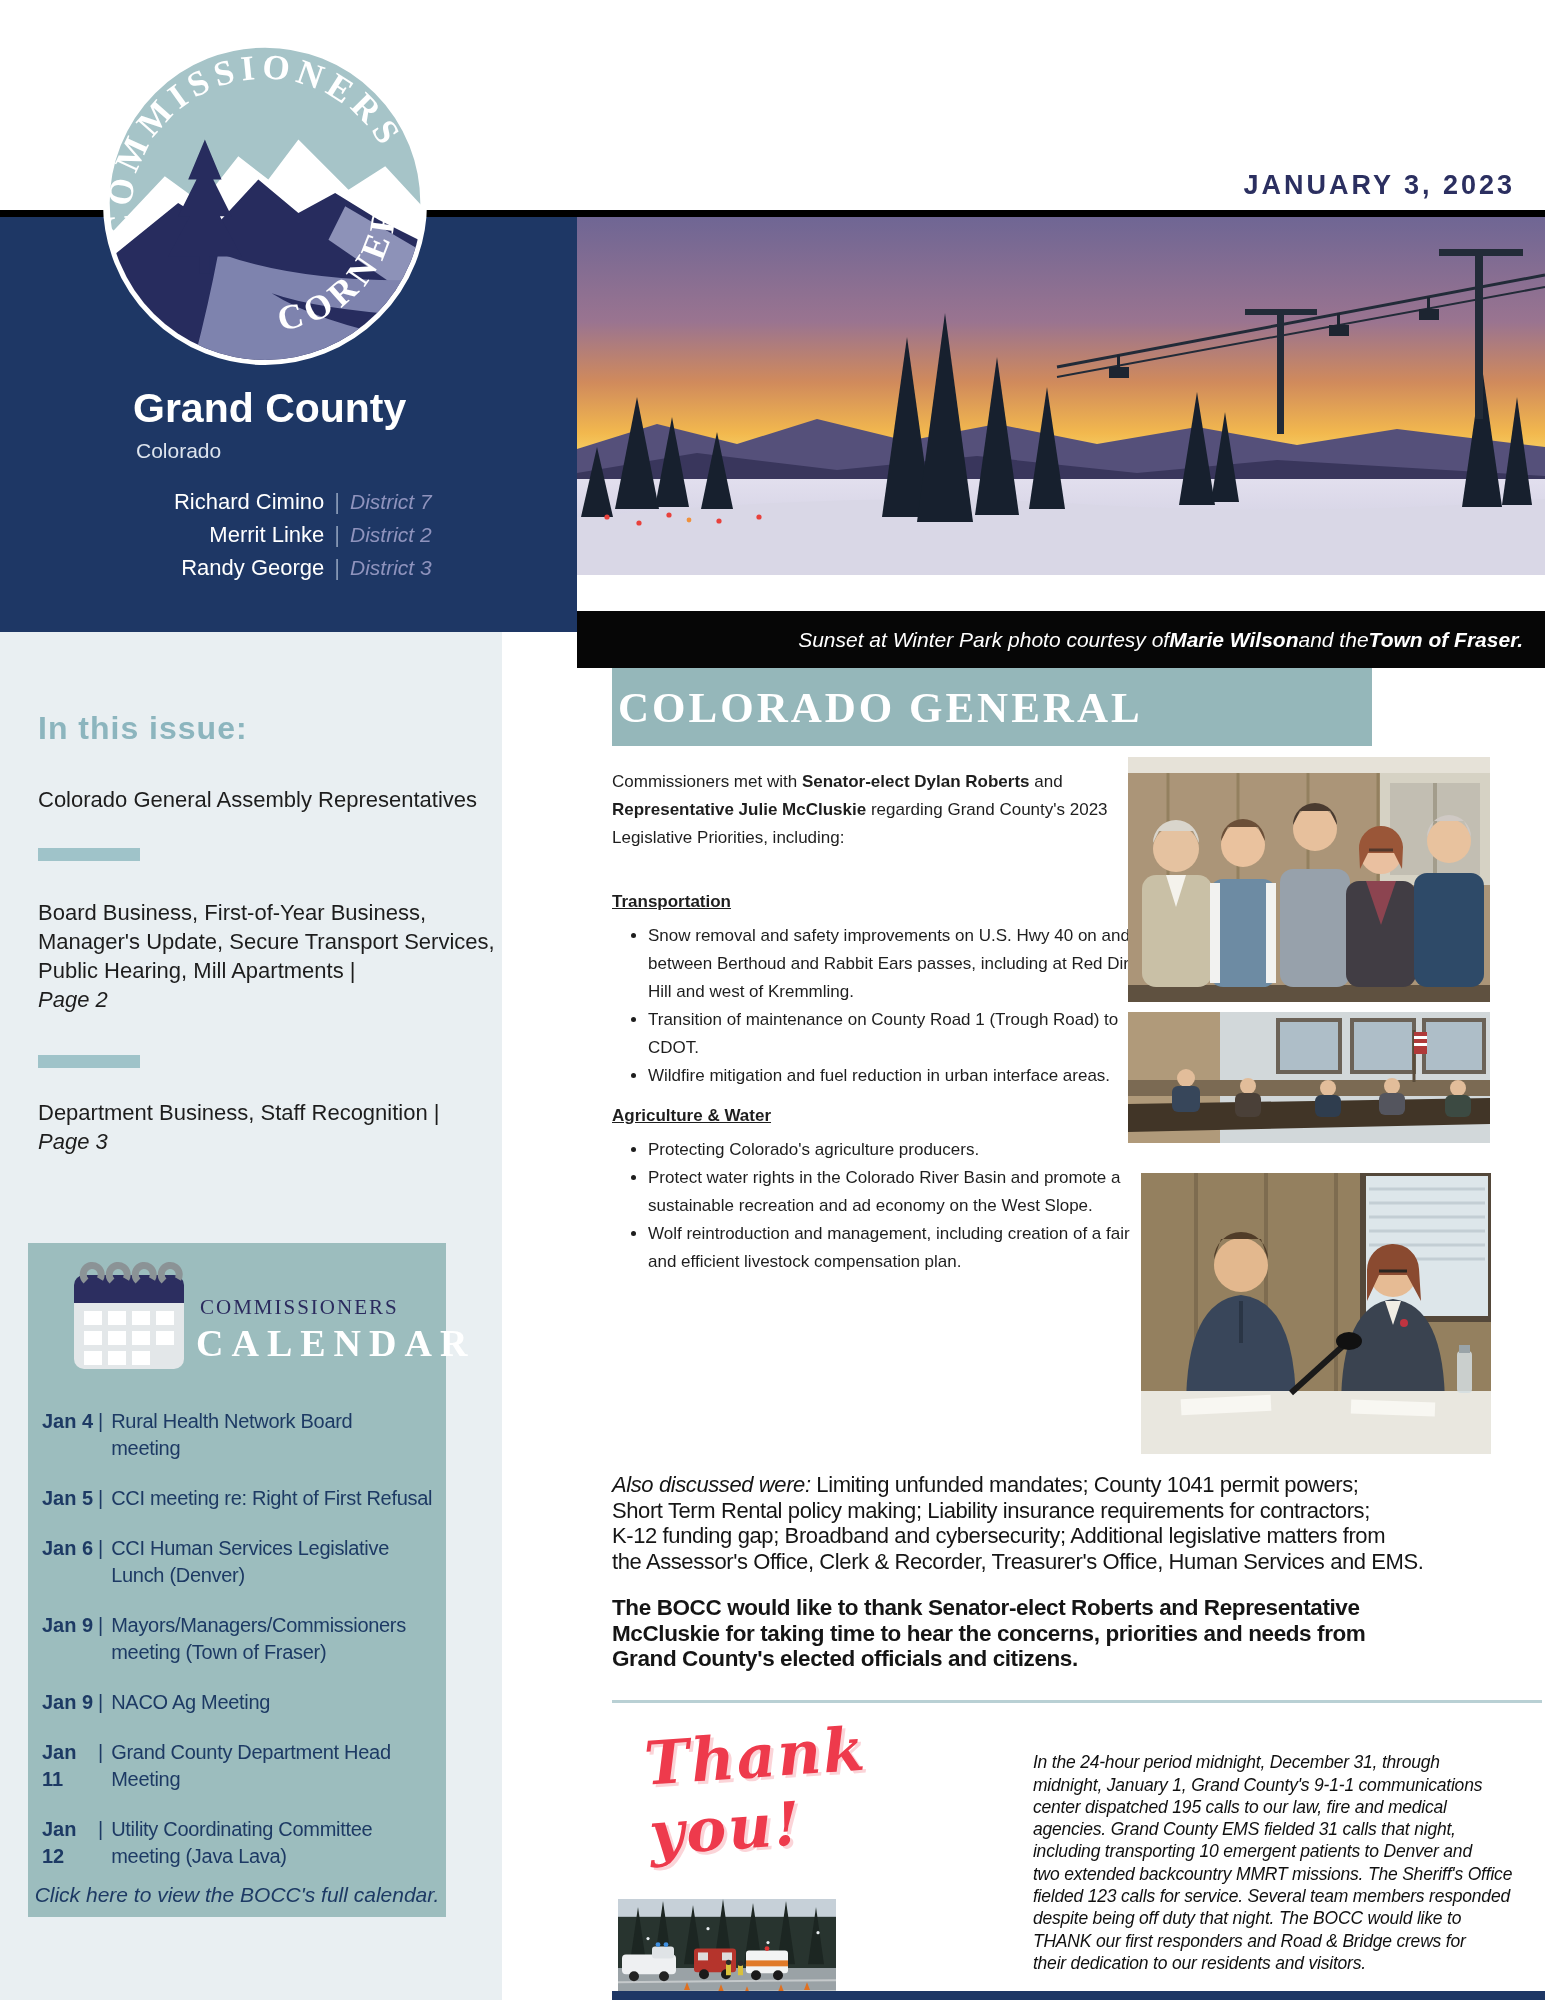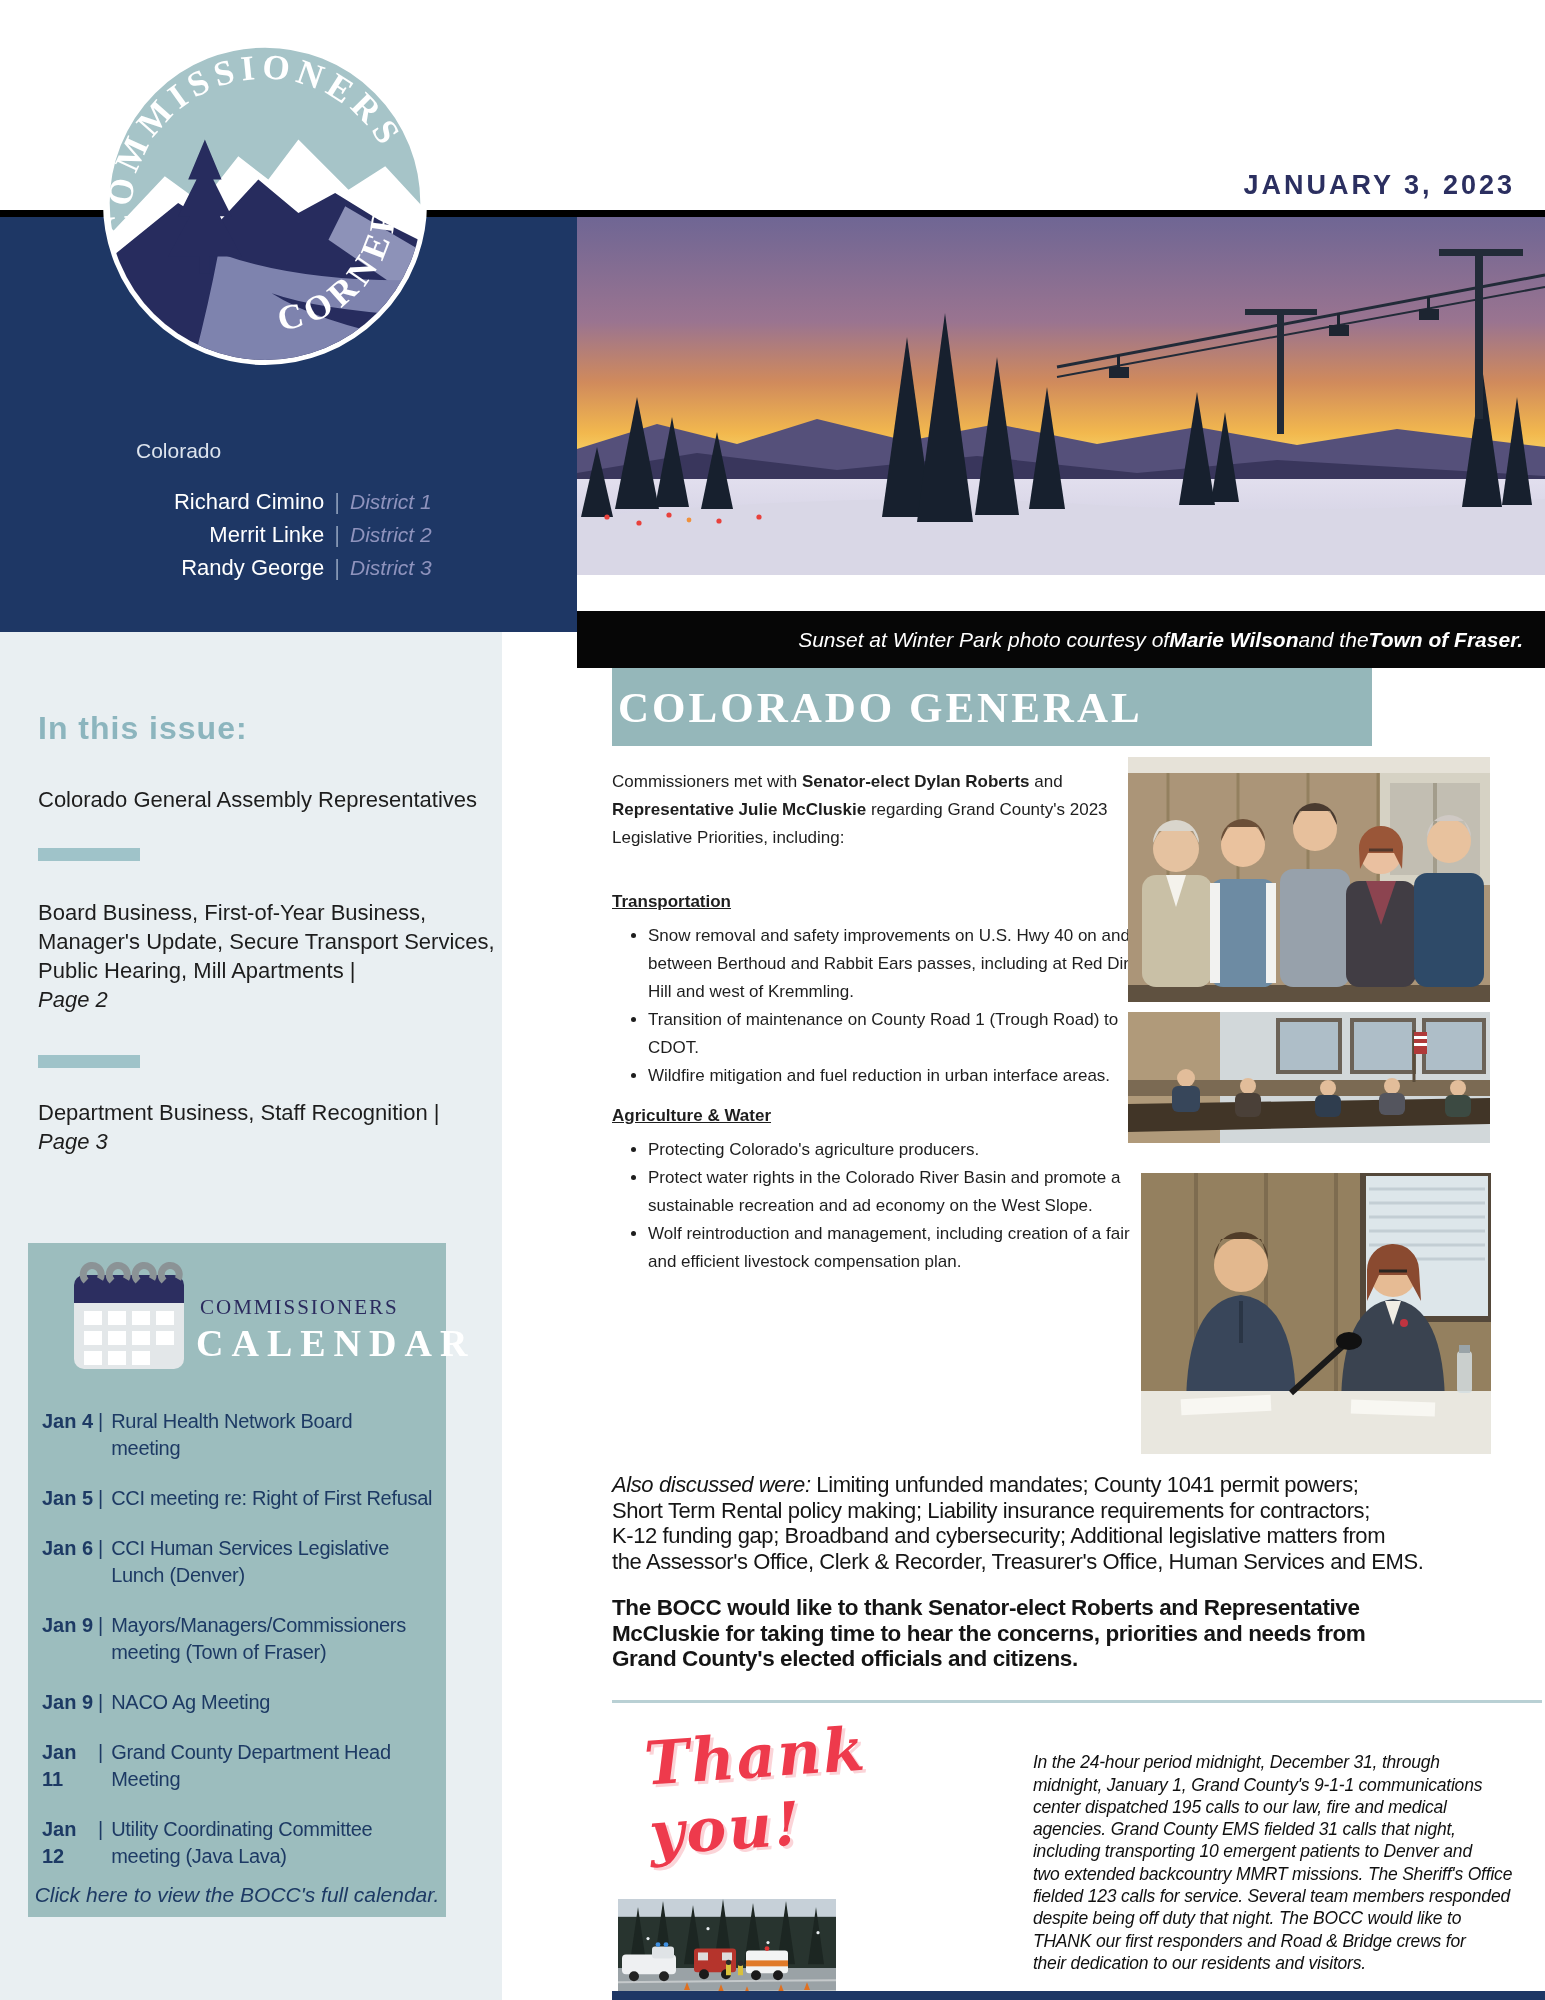--- a/index.html
+++ b/index.html
@@ -162,26 +162,27 @@
   </svg>
 
   <div class="hero-caption">
     <span>Sunset at Winter Park photo courtesy of </span>
       <b>Marie Wilson</b>
       <span> and the </span>
       <b>Town of Fraser.</b>
   </div>
 
   <div class="navy-panel">
+    <div class="county-name">Grand County</div>
     <div class="county-state">Colorado</div>
     <div class="commish">
       <div class="commish-row">
         <span class="commish-name">Richard Cimino</span>
         <span class="commish-sep">|</span>
-        <span class="commish-district">District 1</span>
+        <span class="commish-district">District 7</span>
       </div>
       <div class="commish-row">
         <span class="commish-name">Merrit Linke</span>
         <span class="commish-sep">|</span>
         <span class="commish-district">District 2</span>
       </div>
       <div class="commish-row">
         <span class="commish-name">Randy George</span>
         <span class="commish-sep">|</span>
         <span class="commish-district">District 3</span>

